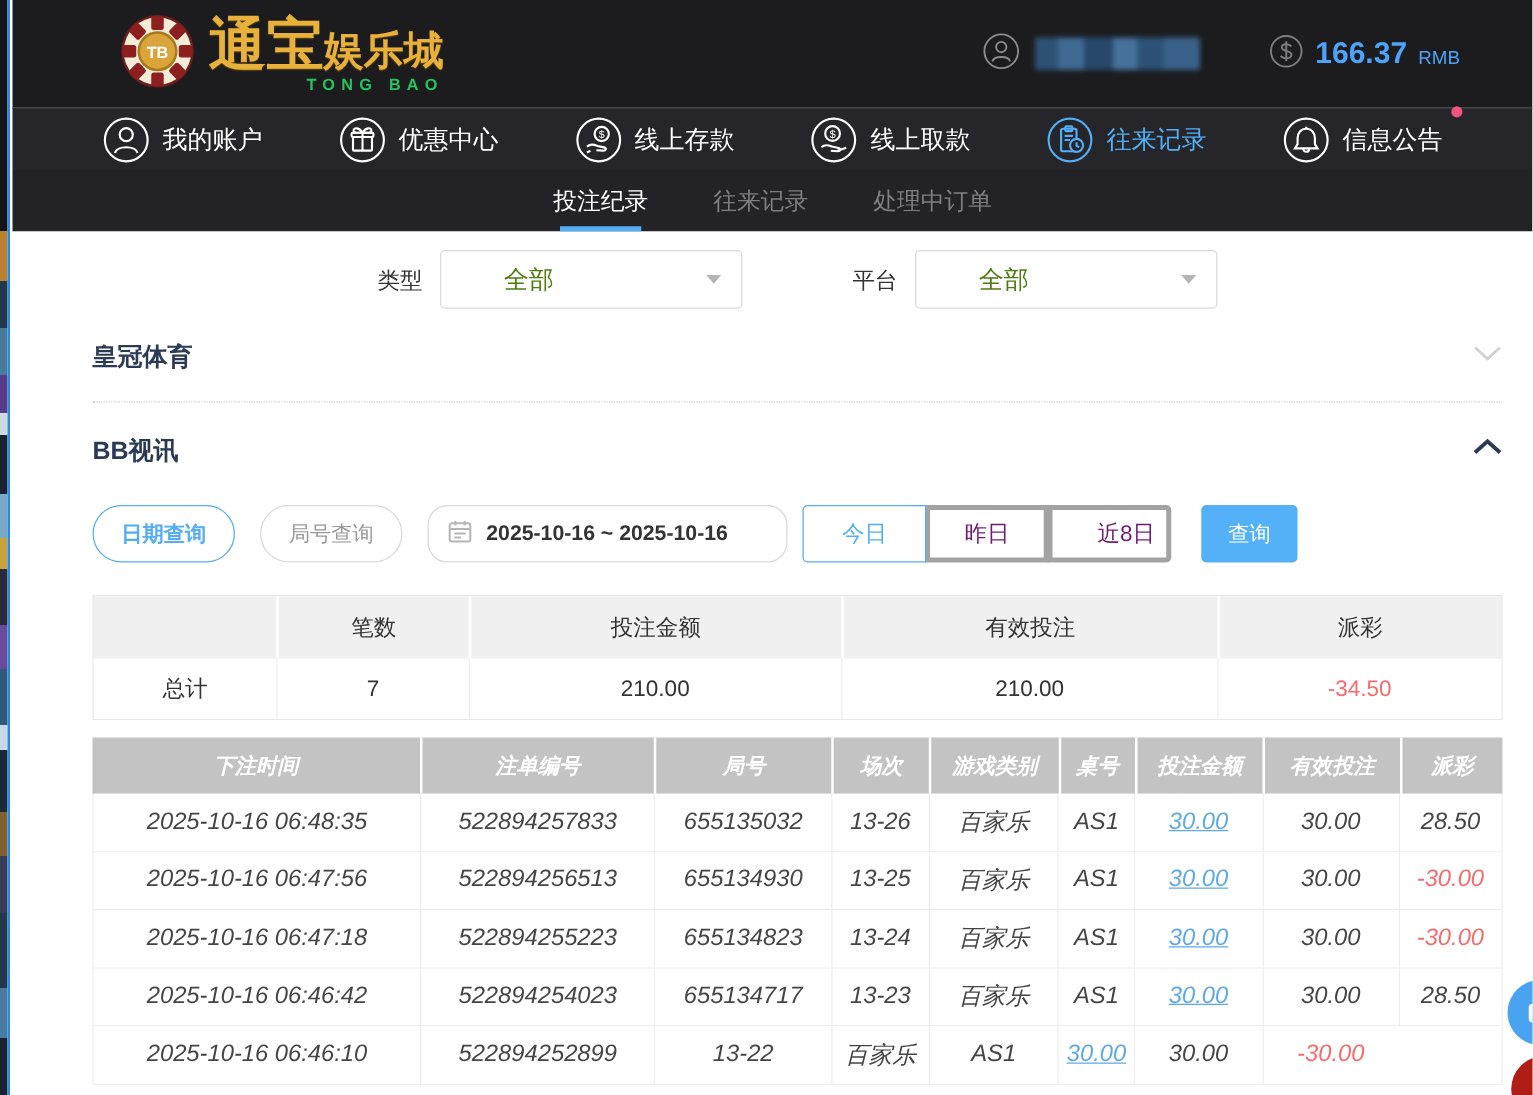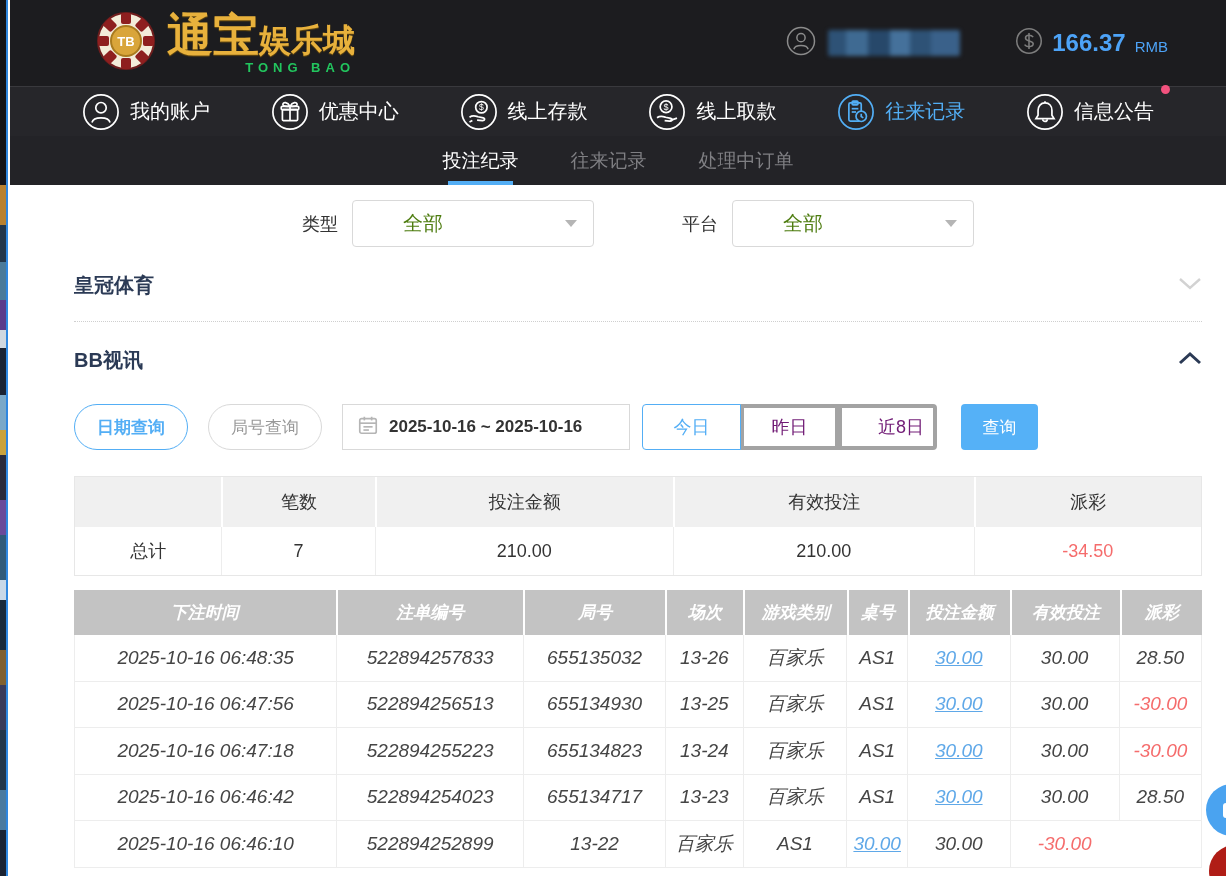--- a/index.html
+++ b/index.html
@@ -63,21 +63,21 @@
   .section-row { display:flex; justify-content:space-between; align-items:center; height:60px; margin-top:8px; cursor:pointer; }
   .section-title { font-size:20px; font-weight:bold; color:#2b3a55; }
   .dotted-divider { border-bottom:1px dotted #cfcfcf; margin:6px 0 4px 0; }
 
   
   .query-row { display:flex; align-items:center; margin-top:14px; }
   .pill-btn { height:46px; padding:0 22px; border-radius:23px; background:#fff; font-size:17px;
     display:flex; align-items:center; cursor:pointer; }
   .pill-btn.active { border:1px solid #53aef5; color:#53aef5; font-weight:bold; }
   .pill-btn.idle { border:1px solid #d9d9d9; color:#999; margin-left:20px; }
-  .date-box { height:46px; width:288px; margin-left:20px; border:1px solid #d9d9d9; border-radius:0;
+  .date-box { height:46px; width:288px; margin-left:20px; border:1px solid #d9d9d9; border-radius:16px;
     display:flex; align-items:center; gap:10px; padding:0 14px; cursor:pointer; }
   .date-text { font-size:17px; font-weight:bold; color:#333; }
   .segment-group { display:flex; margin-left:12px; }
   .seg-btn { height:46px; width:99px; background:#fff; font-size:18px; display:flex; align-items:center;
     justify-content:center; cursor:pointer; border:4px solid #a3a3a3; color:#701a75; }
   .seg-btn + .seg-btn { margin-left:-1px; }
   .seg-btn.first { border-radius:4px 0 0 4px; }
   .seg-btn.last { border-radius:0 4px 4px 0;padding-left:27px; }
   .seg-btn.active { border:1px solid #53aef5; color:#53aef5; z-index:2; }
   .search-btn { height:46px; width:77px; margin-left:24px; background:#55b1f7; color:#fff; font-size:17px;

